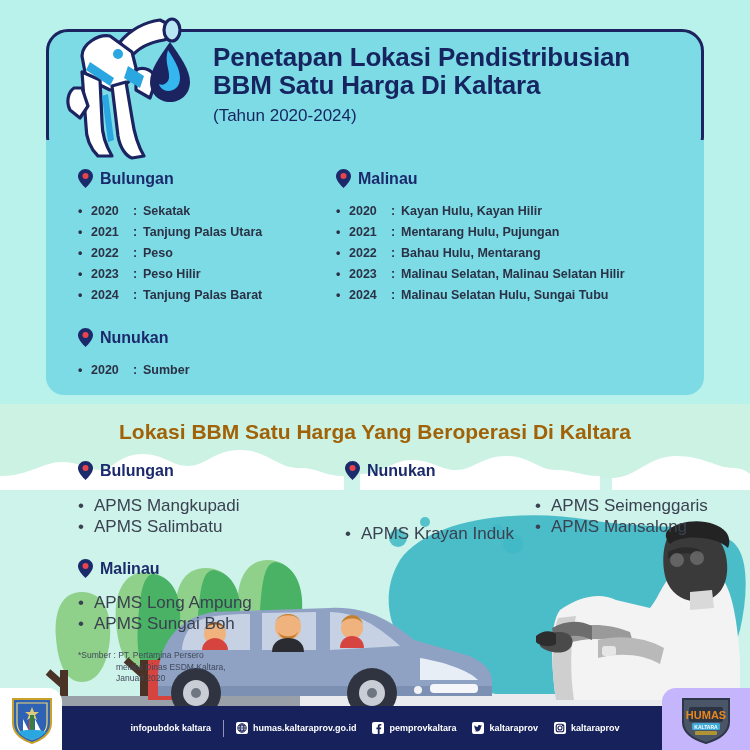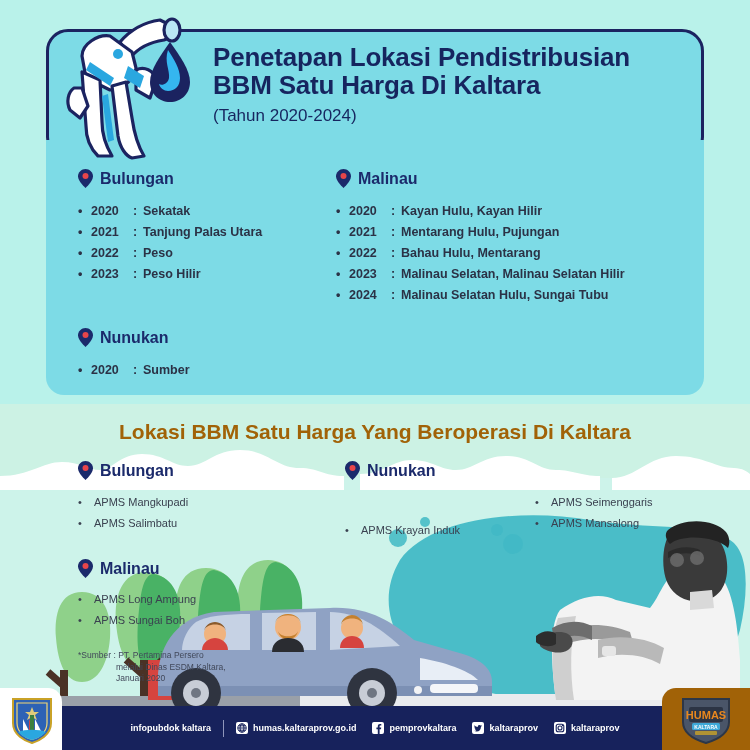--- a/index.html
+++ b/index.html
@@ -48,21 +48,21 @@
   .row{position:absolute;white-space:nowrap;color:#2b3246;font-size:12.5px;font-weight:bold;}
   .row .bullet{display:inline-block;width:13px;color:#2b3246;}
   .row .yr{display:inline-block;width:42px;}
   .row .sep{display:inline-block;width:10px;}
 
   
   .sec2-title{
     position:absolute;left:0;top:420px;width:750px;text-align:center;
     color:#a16207;font-size:21px;font-weight:bold;
   }
-  .apms{position:absolute;white-space:nowrap;color:#3a4150;font-size:11px;}
+  .apms{position:absolute;white-space:nowrap;color:#3a4150;font-size:17px;}
   .apms .bullet{display:inline-block;width:16px;}
 
   .source{
     position:absolute;left:78px;top:650px;width:190px;
     color:#41485a;font-size:8.5px;line-height:11.5px;font-weight:normal;
   }
   .source .ind{display:block;padding-left:38px;}
 
   
   .foot-items{
@@ -73,21 +73,21 @@
   .fi .ic{display:inline-flex;align-items:center;justify-content:center;margin-right:5px;}
   .fdiv{width:1px;height:17px;background:#8f96bb;margin:0 12px;}
   .fgap{width:16px;}
 
   .logo-left{
     position:absolute;left:0px;top:688px;width:62px;height:62px;
     background:#ffffff;border-radius:0 14px 0 0;
   }
   .logo-right{
     position:absolute;left:662px;top:688px;width:88px;height:62px;
-    background:#a16207;border-radius:14px 0 0 0;
+    background:#c4b5fd;border-radius:14px 0 0 0;
   }
   svg{display:block;}
 </style>
 </head>
 <body>
 
 <div class="stage">
 
   <div class="bg-top"></div>
   <div class="bg-mid"></div>
@@ -246,20 +246,23 @@
   </div>
   <div class="row" style="left:78px;top:225px;">
     <span class="bullet">•</span><span class="yr">2021</span><span class="sep">:</span><span>Tanjung Palas Utara</span>
   </div>
   <div class="row" style="left:78px;top:246px;">
     <span class="bullet">•</span><span class="yr">2022</span><span class="sep">:</span><span>Peso</span>
   </div>
   <div class="row" style="left:78px;top:267px;">
     <span class="bullet">•</span><span class="yr">2023</span><span class="sep">:</span><span>Peso Hilir</span>
   </div>
+  <div class="row" style="left:78px;top:288px;">
+    <span class="bullet">•</span><span class="yr">2024</span><span class="sep">:</span><span>Tanjung Palas Barat</span>
+  </div>
 
   <svg class="pin" style="left:336px;top:169px;" viewBox="0 0 15 19">
     <path fill="#1b2a6b" d="M7.5,0 C3.4,0 0,3.3 0,7.3 C0,12.6 7.5,19 7.5,19 C7.5,19 15,12.6 15,7.3 C15,3.3 11.6,0 7.5,0 Z"></path>
     <circle cx="7.5" cy="7" r="3" fill="#e8454a"></circle>
   </svg>
   <div class="sec-head" style="left:358px;top:170px;">Malinau</div>
 
   <div class="row" style="left:336px;top:204px;">
     <span class="bullet">•</span><span class="yr">2020</span><span class="sep">:</span><span>Kayan Hulu, Kayan Hilir</span>
   </div>

